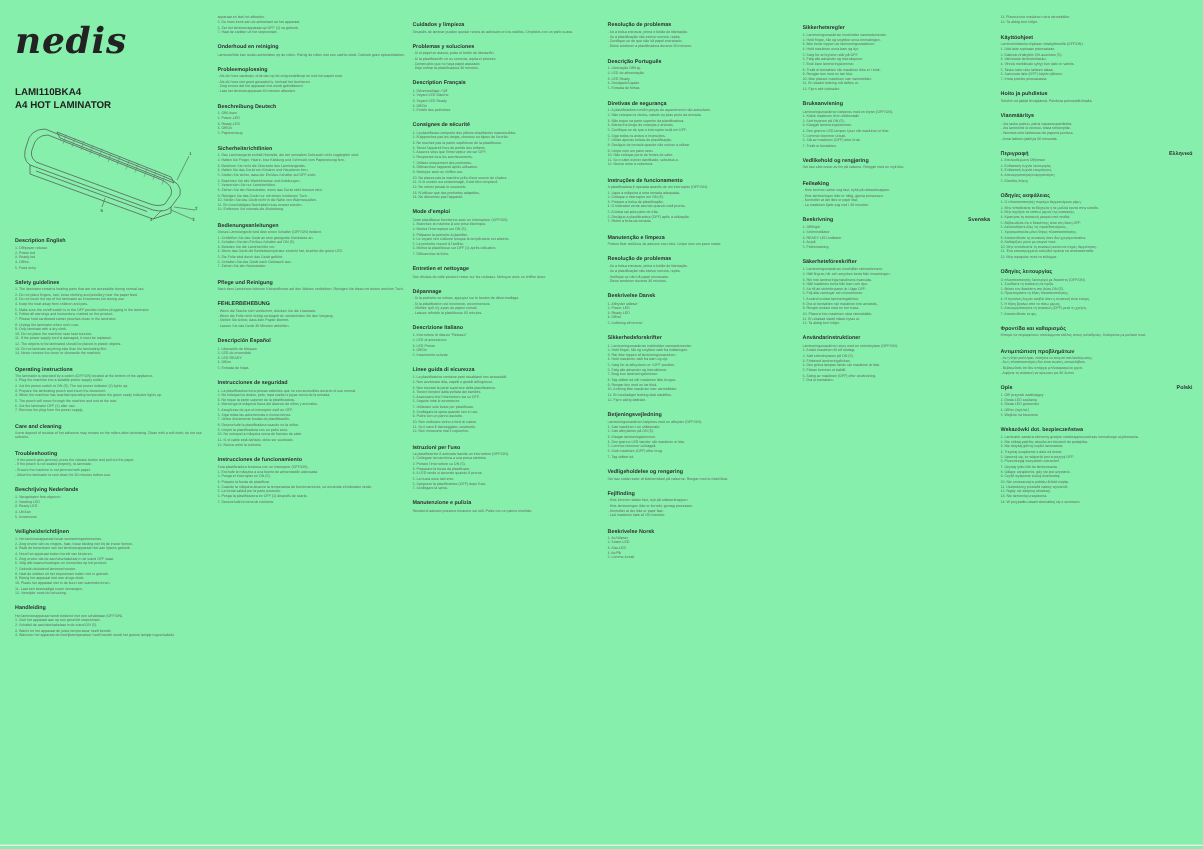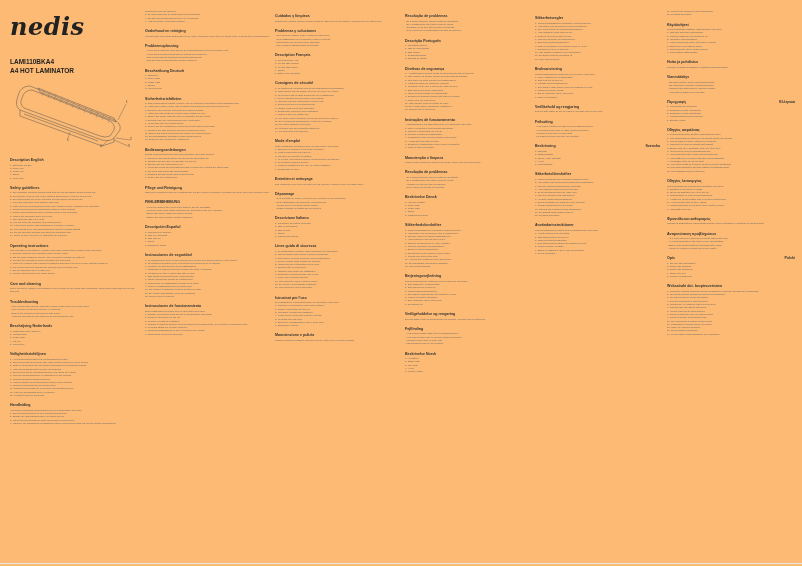--- a/index.html
+++ b/index.html
@@ -1,18 +1,18 @@
 <!DOCTYPE html>
 <html><head>
 <meta charset="utf-8">
 <style>
   * { margin:0; padding:0; box-sizing:border-box; }
   html, body { width:802px; height:566px; background:#ffffff; overflow:hidden; }
   body { font-family:"Liberation Sans", sans-serif; color:#333; position:relative; }
-  .page { position:absolute; left:0; top:0; width:802px; height:566px; background:#fdba74; }
+  .page { position:absolute; left:0; top:0; width:802px; height:566px; background:#86efac; }
   .col { position:absolute; top:0; overflow:hidden; }
   .logo { position:absolute; left:10px; top:12px; font-family:"DejaVu Serif", serif; font-style:italic; font-size:24px; font-weight:bold; color:#222; letter-spacing:0.5px; }
   .model { position:absolute; left:10px; top:58px; font-size:6.5px; font-weight:bold; color:#222; }
   .product { position:absolute; left:10px; top:67px; font-size:6.5px; font-weight:bold; color:#222; }
   .illus { position:absolute; left:10px; top:78px; width:125px; height:70px; }
   .sec { margin-top:6px; }
   .sec h3 { font-size:3.6px; font-weight:bold; color:#333; margin-bottom:1.5px; display:flex; justify-content:space-between; }
   .sec p, .sec li { font-size:2.4px; line-height:3.3px; color:#666; }
   .sec ol, .sec ul { list-style:none; }
   .sec li { padding-left:3px; text-indent:-3px; }

